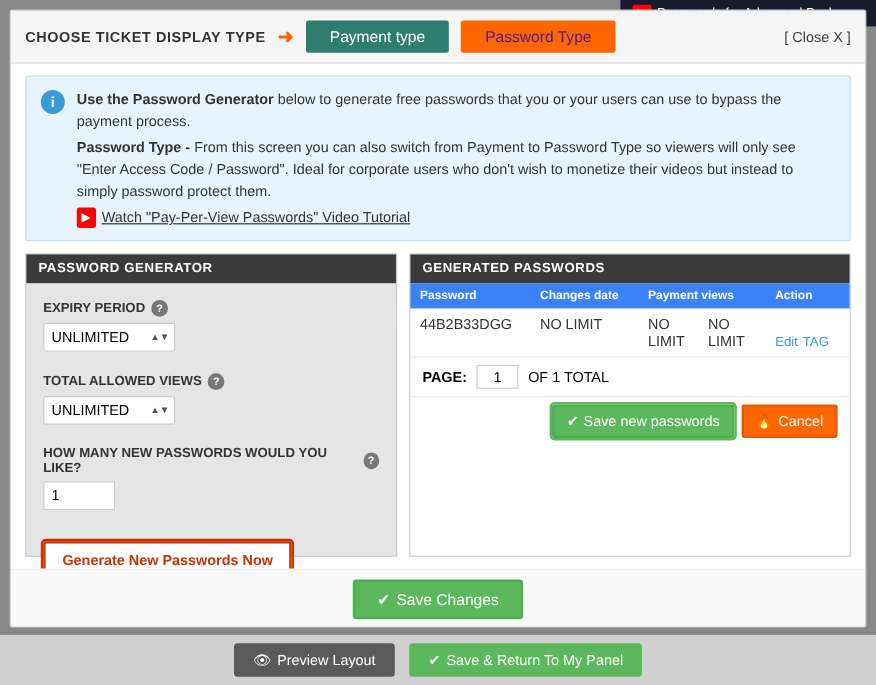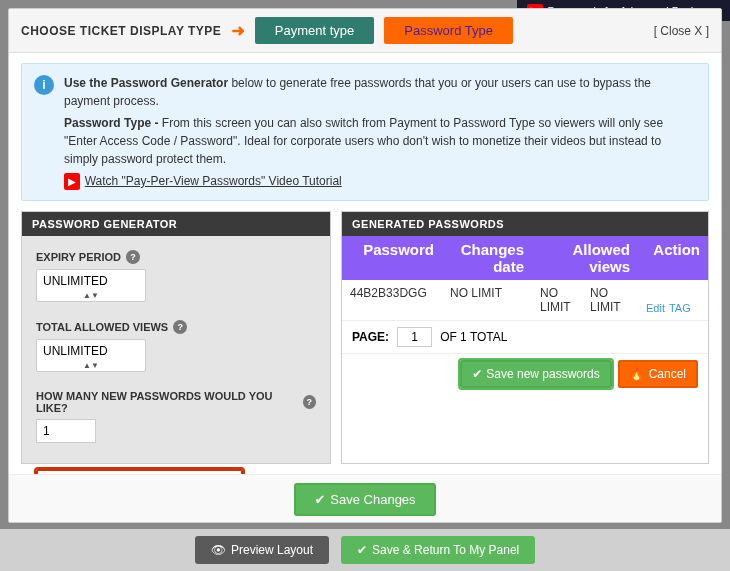--- a/index.html
+++ b/index.html
@@ -241,21 +241,20 @@
       cursor: pointer;
     }
 
     .select-box {
       display: flex;
       align-items: center;
       border: 1px solid #ccc;
       border-radius: 2px;
       width: 110px;
       background: #fff;
-      flex-direction: column;
     }
 
     .select-box select {
       border: none;
       background: transparent;
       padding: 4px 6px;
       font-size: 12px;
       width: 100%;
       cursor: pointer;
       outline: none;
@@ -304,25 +303,24 @@
       padding: 6px 10px;
       font-size: 11px;
       font-weight: bold;
       text-transform: uppercase;
       letter-spacing: 0.5px;
     }
 
     .table-header {
       display: grid;
       grid-template-columns: 100px 90px 1fr 70px;
-      background: #8b5cf6;
-      color: #fff;
-      font-size: 15px;
-      font-weight: bold;
-      text-align: right;
+      background: #3b82f6;
+      color: #fff;
+      font-size: 10px;
+      font-weight: bold;
     }
 
     .table-header-cell {
       padding: 5px 8px;
     }
 
     .table-row-data {
       display: grid;
       grid-template-columns: 100px 90px 1fr 70px;
       border-bottom: 1px solid #eee;
@@ -514,21 +512,21 @@
 
       </div>
     </div>
 
     <div class="right-panel">
       <div class="right-panel-title">GENERATED PASSWORDS</div>
 
       <div class="table-header">
         <div class="table-header-cell">Password</div>
         <div class="table-header-cell">Changes date</div>
-        <div class="table-header-cell">Allowed views</div>
+        <div class="table-header-cell">Payment views</div>
         <div class="table-header-cell">Action</div>
       </div>
 
       <div class="table-row-data">
         <div class="table-cell">44B2B33DGG</div>
         <div class="table-cell">NO LIMIT</div>
         <div class="table-cell" style="display:flex; gap:10px;">
           <span>NO LIMIT</span>
           <span>NO LIMIT</span>
         </div>

